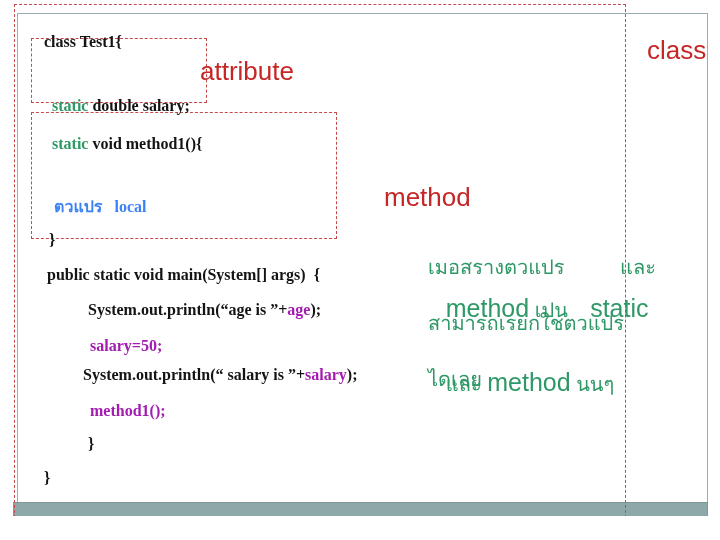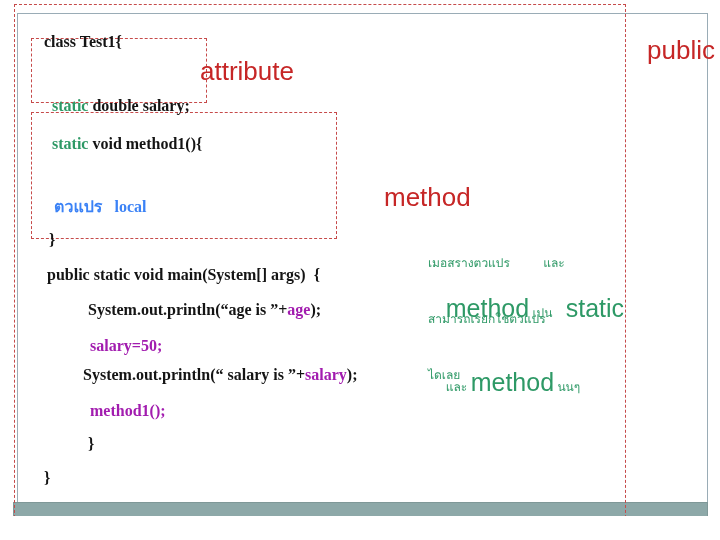--- a/index.html
+++ b/index.html
@@ -15,21 +15,21 @@
   
   .code{position:absolute;font:bold 16px "Liberation Serif",serif;color:#141414;
         white-space:pre;line-height:1.1;}
   .kw{color:#2e9966;}
   .grn{color:#a21caf;}
   .localred{color:#3b82f6;}
   .red-label{position:absolute;font:26px "Liberation Sans",sans-serif;color:#c62626;
              white-space:pre;line-height:1;}
   .note-line{position:absolute;color:#2e9966;font-family:"Liberation Sans",sans-serif;
              white-space:pre;line-height:1;}
-  .nsm{font-size:12px;}
+  .nsm{font-size:20px;}
   .nbg{font-size:25px;}
   .note-line .nsm,.note-line .nbg{vertical-align:baseline;}
 </style>
 </head>
 <body>
 
 <div id="slide">
 
   <div class="gray-frame"></div>
   <div class="footer-bar"></div>
@@ -84,21 +84,21 @@
   <div class="code" style="left:72px;top:417px;">
     <span>}</span>
   </div>
 
   <div class="code" style="left:28px;top:451px;">
     <span>}</span>
   </div>
 
   <div class="red-label" style="left:200px;top:58px;">attribute</div>
   <div class="red-label" style="left:384px;top:184px;">method</div>
-  <div class="red-label" style="left:647px;top:37px;">public</div>
+  <div class="red-label" style="left:647px;top:37px;">class</div>
 
   <div class="note-line nsm" style="left:428px;top:257px;">เมอสรางตวแปร          และ</div>
 
   <div class="note-line" style="left:428px;top:280px;">
     <span class="nbg">method</span><span class="nsm"> เปน    </span><span class="nbg">static</span>
   </div>
 
   <div class="note-line nsm" style="left:428px;top:313px;">สามารถเรยกใชตวแปร</div>
 
   <div class="note-line" style="left:428px;top:354px;">

